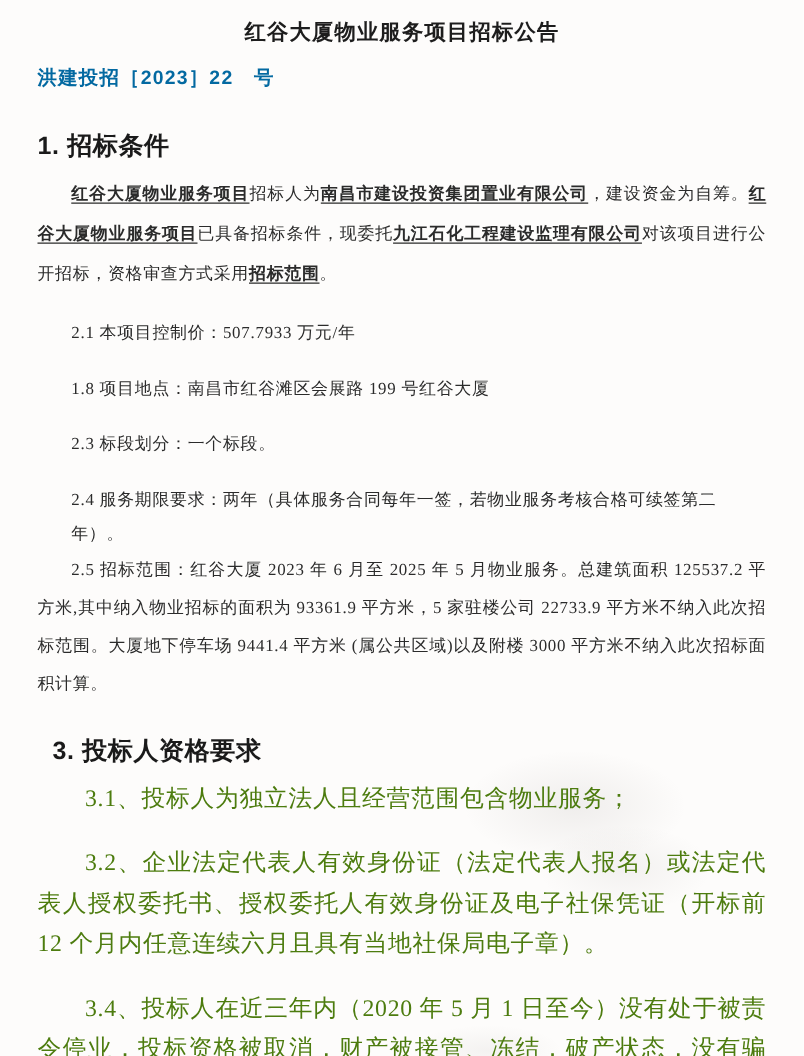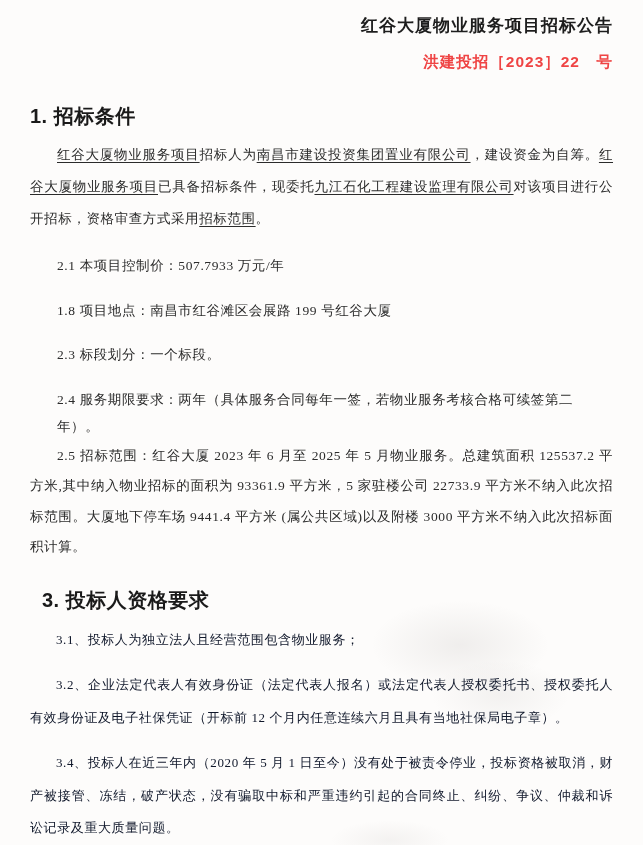--- a/index.html
+++ b/index.html
@@ -15,36 +15,36 @@
     background: #fdfcfb;
     overflow: hidden;
     color: #262626;
     font-family: "Liberation Serif", "DejaVu Serif", serif;
   }
   .inner {
     position: relative;
     padding: 10px 30px 0 30px;
   }
   .doc-title {
-    text-align: right;
+    text-align: center;
     font-family: "Liberation Sans", "DejaVu Sans", sans-serif;
     font-weight: 700;
     font-size: 17px;
     letter-spacing: 1px;
     margin: 4px 0 0 0;
     color: #1d1d1d;
   }
   .doc-number {
-    text-align: right;
+    text-align: left;
     font-family: "Liberation Sans", "DejaVu Sans", sans-serif;
     font-weight: 700;
     font-size: 15.5px;
     letter-spacing: 1px;
     margin-top: 15px;
-    color: #ef4444;
+    color: #0369a1;
   }
   .sec-heading {
     font-family: "Liberation Sans", "DejaVu Sans", sans-serif;
     font-weight: 700;
     font-size: 20px;
     color: #1a1a1a;
     letter-spacing: 0.5px;
   }
   .h1 { margin-top: 30px; }
   .h2 { margin-top: 26px; }
@@ -55,20 +55,21 @@
     text-align: justify;
     text-indent: 2em;
     letter-spacing: 0.6px;
     margin-top: 9px;
     color: #2b2b2b;
   }
   .u {
     text-decoration: underline;
     text-underline-offset: 3px;
     text-decoration-thickness: 1px;
+    font-weight: bold;
   }
   .clause-list {
     margin-top: 8px;
   }
   .clause {
     font-size: 13.5px;
     line-height: 27.5px;
     letter-spacing: 0.6px;
     margin-left: 2em;
     color: #2b2b2b;
@@ -76,27 +77,27 @@
   }
   .clause-wrap {
     font-size: 13.5px;
     line-height: 30.5px;
     letter-spacing: 0.6px;
     text-indent: 2em;
     text-align: justify;
     color: #2b2b2b;
   }
   .req {
-    font-size: 13px;
+    font-size: 19px;
     line-height: 32.5px;
     letter-spacing: 0.6px;
     text-indent: 2em;
     text-align: justify;
     margin-top: 5px;
-    color: #0f172a;
+    color: #4d7c0f;
     font-family: Liberation Serif, serif;
   }
   .req-first { margin-top: 10px; }
   
   .smudge {
     position: absolute;
     border-radius: 50%;
     pointer-events: none;
   }
   .sm1 {

